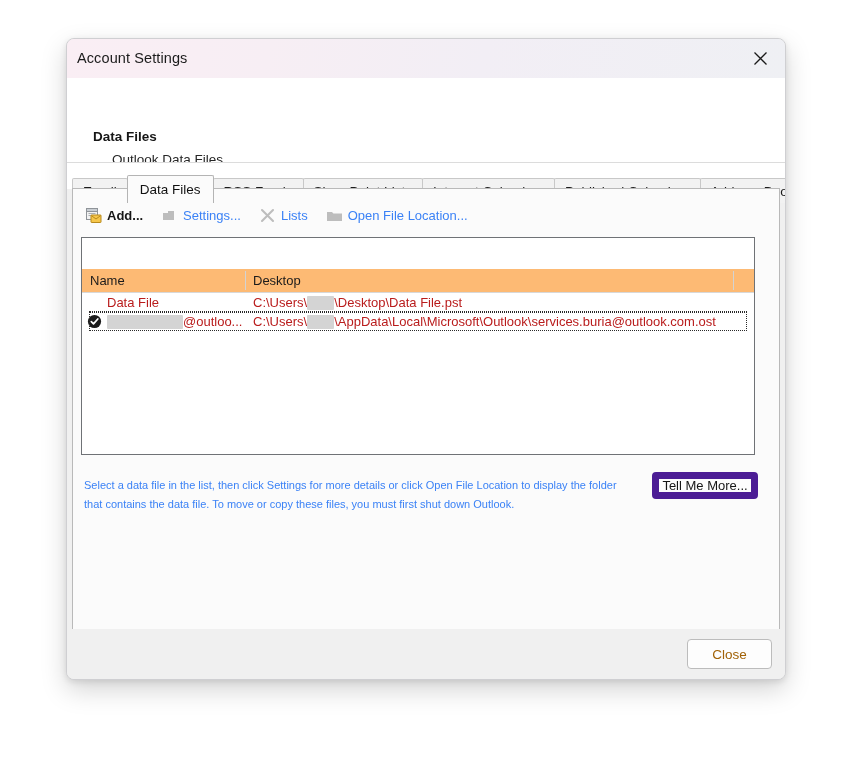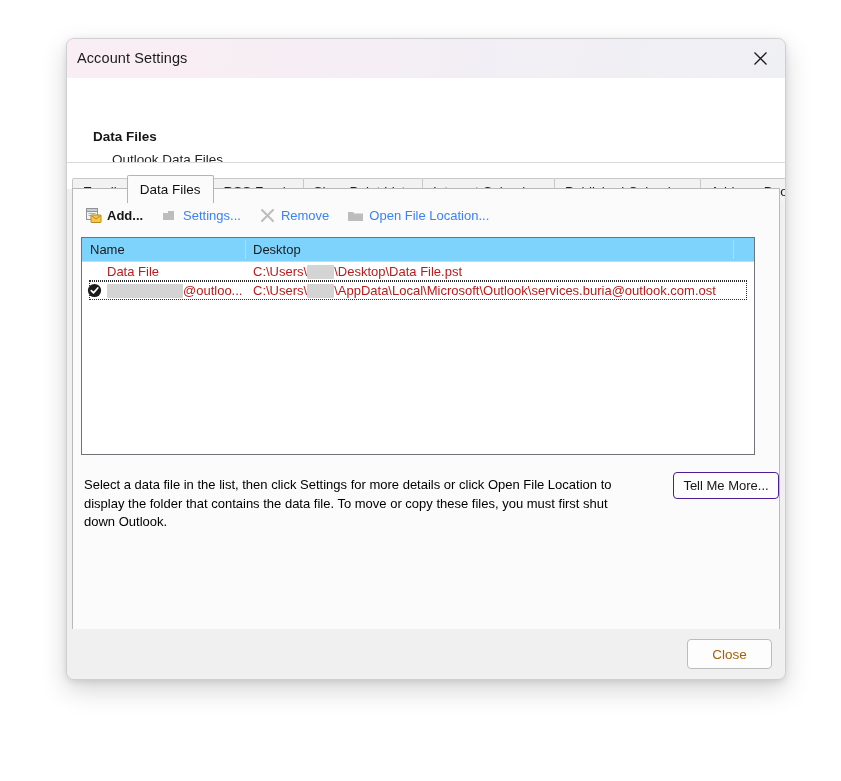--- a/index.html
+++ b/index.html
@@ -192,22 +192,23 @@
     width: 674px;
     height: 218px;
     background: #ffffff;
     border: 1px solid #6f7276;
     box-sizing: border-box;
     overflow: hidden;
   }
   .lv-head {
     position: relative;
     height: 23px;
-    background: #7dd3fc;
+    background: #fdba74;
     border-bottom: 1px solid #d8d8d8;
+    margin-top: 31px;
   }
   .lv-head .col {
     position: absolute;
     top: 4px;
     font-size: 13px;
     color: #1b1b1b;
     white-space: nowrap;
   }
   .col-name { left: 8px; }
   .col-loc  { left: 171px; }
@@ -267,42 +268,41 @@
     height: 14px;
     border-radius: 1px;
   }
 
   
   .desc {
     position: absolute;
     left: 11px;
     top: 287px;
     width: 536px;
-    font-size: 13px;
+    font-size: 11px;
     line-height: 18.5px;
-    color: #000000;
+    color: #3b82f6;
   }
   .tellmemore {
     position: absolute;
     left: 579px;
     top: 283px;
     width: 106px;
     height: 27px;
     background: #fdfdfd;
-    border: 1px solid #4c1d95;
+    border: 7px solid #4c1d95;
     border-radius: 4px;
     font-size: 13px;
     color: #161616;
     display: flex;
     align-items: center;
     justify-content: center;
     cursor: pointer;
     box-sizing: border-box;
     font-family: "Liberation Sans", sans-serif;
-    margin-left: 21px;
   }
 
   
   .footer {
     position: absolute;
     left: 0;
     bottom: 0;
     width: 100%;
     height: 50px;
     background: #f0f0f0;
@@ -398,21 +398,21 @@
               </svg>
             </span>
             <span>Settings...</span>
           </div>
           <div class="tb-item disabled">
             <span class="tb-icon">
               <svg width="17" height="17" viewBox="0 0 17 17">
                 <path d="M3 3 L14 14 M14 3 L3 14" stroke="#bdbdbd" stroke-width="2.1" fill="none" stroke-linecap="round"></path>
               </svg>
             </span>
-            <span>Remove</span>
+            <span>Lists</span>
           </div>
           <div class="tb-item disabled">
             <span class="tb-icon">
               <svg width="17" height="17" viewBox="0 0 17 17">
                 <path d="M1 5 h5 l1.4 1.6 H16 v7.4 H1 z" fill="#bdbdbd"></path>
               </svg>
             </span>
             <span>Open File Location...</span>
           </div>
         </div>

